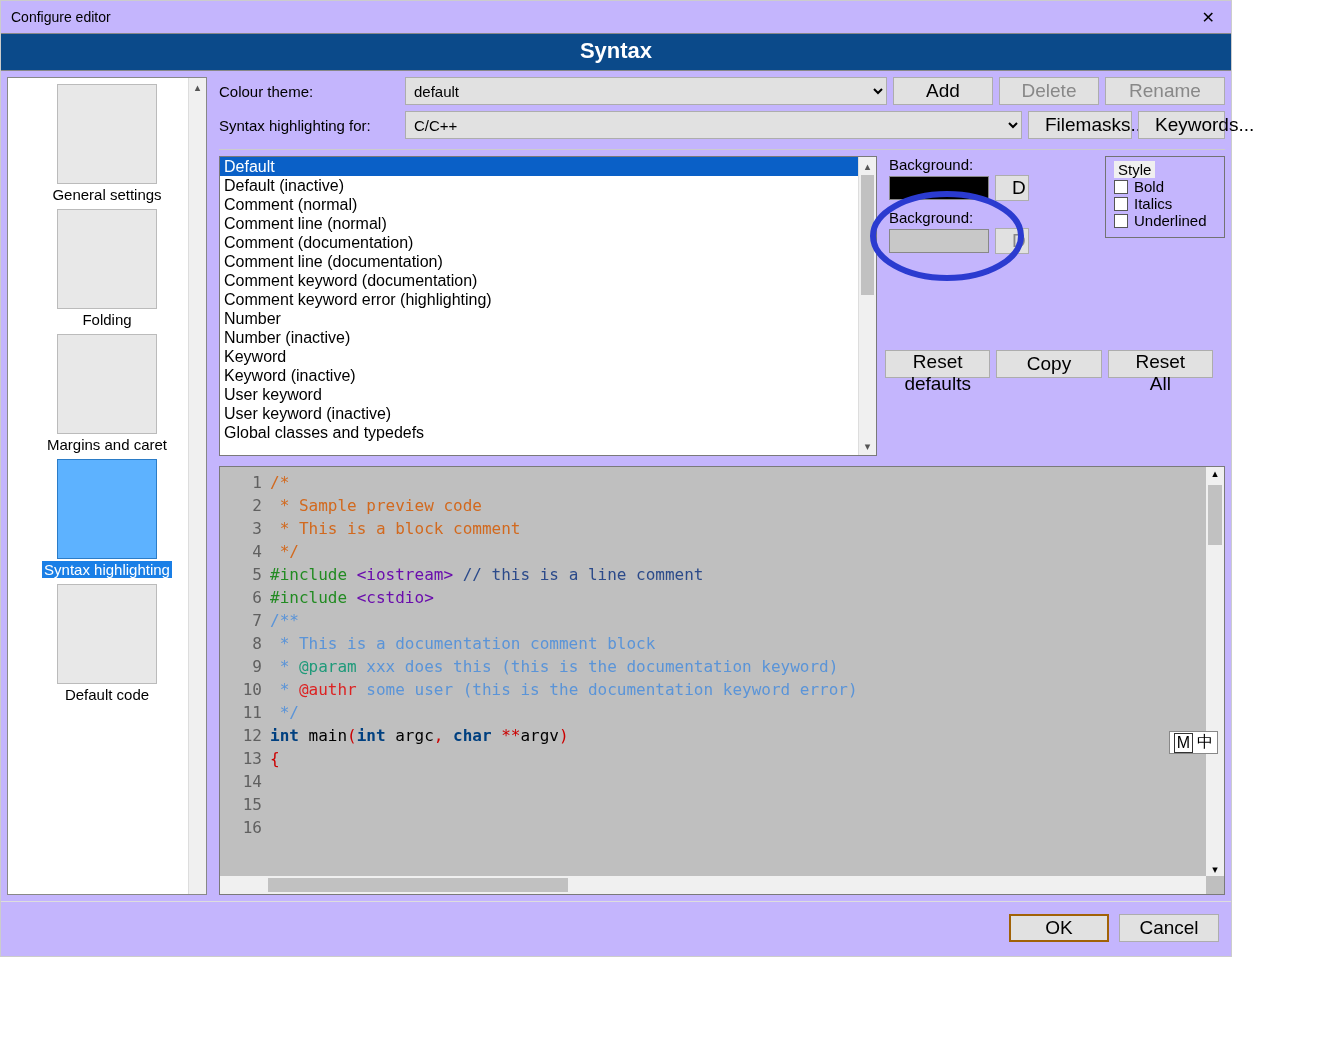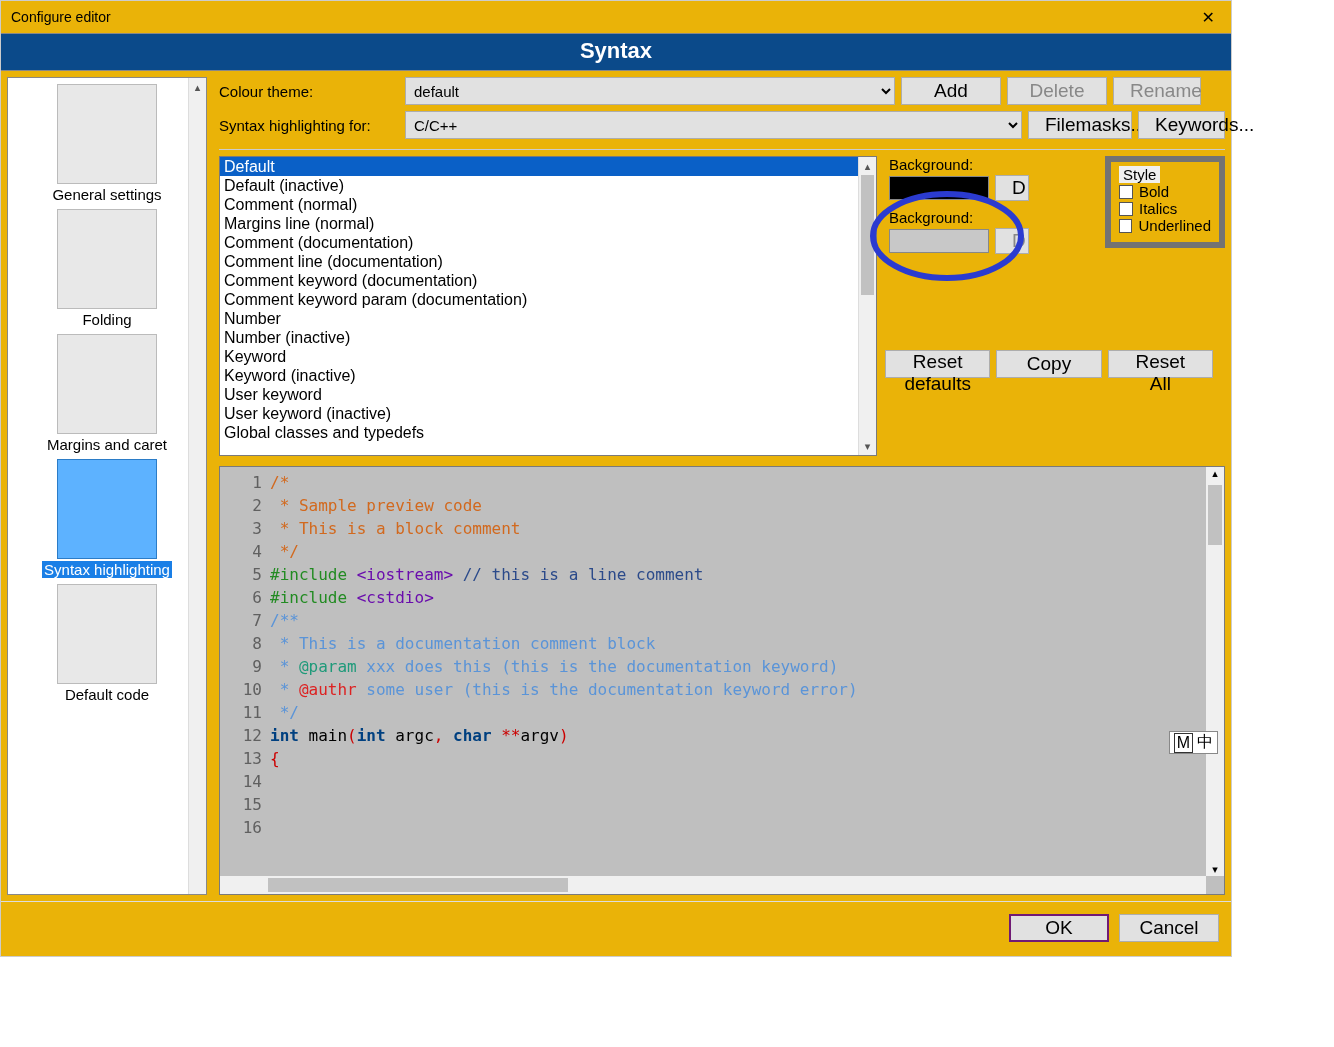--- a/index.html
+++ b/index.html
@@ -1,17 +1,17 @@
 <!DOCTYPE html>
 <html><head>
 <meta charset="utf-8">
 <style>
   * { box-sizing: border-box; }
   html, body { margin:0; padding:0; font-family: 'Segoe UI', Tahoma, sans-serif; font-size:15px; background:#fff; color:#000; }
-  .window { width:1232px; border:1px solid #ccc; background:#eab308; }
+  .window { width:1232px; border:1px solid #ccc; background:#c4b5fd; }
   .titlebar { display:flex; align-items:center; justify-content:space-between; height:32px; padding:0 10px; }
   .titlebar .title { font-size:14px; }
   .titlebar .close { font-size:16px; padding:0 6px; cursor:pointer; }
   .page-title { background:#0b4a8a; color:#fff; text-align:center; font-size:22px; font-weight:bold; padding:4px 0 6px 0; border:1px solid #888; border-left:none; border-right:none;}
   .body { display:flex; padding:6px 6px 6px 6px; height:830px; }
   
   .left { width:200px; border:1px solid #888; background:#fff; display:flex; flex-direction:column; flex-shrink:0; }
   .left-scroll { flex:1; overflow:hidden; position:relative; }
   .left-items { padding:2px 0; }
   .nav-item { text-align:center; padding:4px 4px 2px 4px; }
@@ -40,21 +40,21 @@
   .elemlist-sb .track { flex:1; background:#f0f0f0; position:relative; }
   .elemlist-sb .thumb { position:absolute; left:2px; right:2px; top:0; height:120px; background:#c1c1c1; }
 
   .props { width:340px; padding:0 4px; position:relative; }
   .props .lbl { font-size:15px; margin-bottom:2px; }
   .swatch-row { display:flex; align-items:center; gap:6px; margin-bottom:8px; }
   .swatch { width:100px; height:24px; border:1px solid #888; }
   .swatch.fg { background:#000; }
   .swatch.bg { background:#c8c8c8; }
   .dbtn { width:28px; height:26px; }
-  .style-box { border:6px solid #737373; padding:4px 8px 8px 8px; position:absolute; right:0; top:0; width:120px;}
+  .style-box { border:1px solid #737373; padding:4px 8px 8px 8px; position:absolute; right:0; top:0; width:120px;}
   .style-box .legend { font-size:15px; margin-top:-14px; background:#f0f0f0; padding:0 4px; display:inline-block; }
   .chk { display:flex; align-items:center; gap:6px; font-size:15px; margin-top:0;}
   .chkbox { width:14px; height:14px; border:1px solid #555; background:#fff; display:inline-block;}
   .annot { position:absolute; pointer-events:none; }
   .annot svg { overflow:visible; }
 
   .btnrow { display:flex; gap:6px; margin-top:8px; }
 
   
   .preview { flex:1; margin-top:10px; border:1px solid #7a7a7a; display:flex; position:relative; background:#bfbfbf; overflow:hidden;}
@@ -73,21 +73,21 @@
   .c-dkw { color:#1f9a7a; }
   .c-dkwe { color:#d22; }
   .c-kw { color:#004080; font-weight:bold; }
   .c-op { color:#c00; }
   .c-id { color:#000; }
   .c-brace { color:#c00; }
 
   
   .footer { display:flex; justify-content:flex-end; gap:10px; padding:12px 12px 14px 12px; border-top:1px solid #ddd;}
   .footer .btn { width:100px; }
-  .footer .btn.ok { border:2px solid #701a75; }
+  .footer .btn.ok { border:2px solid #a16207; }
 
   .ime { position:absolute; right:6px; bottom:140px; background:#fff; border:1px solid #888; padding:0 4px; font-size:16px; display:flex; align-items:center; gap:4px;}
 </style>
 </head>
 <body>
 
 <div class="window">
 
   <div class="titlebar">
     <span class="title">Configure editor</span>
@@ -127,45 +127,45 @@
 
     <div class="right">
 
       <div class="row">
         <label style="width:180px">Colour theme:</label>
         <select class="combo" style="flex:1;max-width:490px">
           <option>default</option>
         </select>
         <button class="btn" style="width:100px">Add</button>
         <button class="btn" style="width:100px" disabled="">Delete</button>
-        <button class="btn" style="width:88px" disabled="">Rename</button>
+        <button class="btn" style="width:120px" disabled="">Rename</button>
       </div>
 
       <div class="row">
         <label style="width:180px">Syntax highlighting for:</label>
         <select class="combo" style="flex:1">
           <option>C/C++</option>
         </select>
         <button class="btn" style="width:104px">Filemasks...</button>
         <button class="btn" style="width:87px">Keywords...</button>
       </div>
 
       <hr class="hr">
 
       <div class="mid">
         <div class="elemlist-wrap">
           <div class="elemlist" id="elem-list">
               <div class="item sel">Default</div>
               <div class="item">Default (inactive)</div>
               <div class="item">Comment (normal)</div>
-              <div class="item">Margins line (normal)</div>
+              <div class="item">Comment line (normal)</div>
               <div class="item">Comment (documentation)</div>
               <div class="item">Comment line (documentation)</div>
               <div class="item">Comment keyword (documentation)</div>
-              <div class="item">Comment keyword param (documentation)</div>
+              <div class="item">Comment keyword error (highlighting)</div>
               <div class="item">Number</div>
               <div class="item">Number (inactive)</div>
               <div class="item">Keyword</div>
               <div class="item">Keyword (inactive)</div>
               <div class="item">User keyword</div>
               <div class="item">User keyword (inactive)</div>
               <div class="item">Global classes and typedefs</div>
             </div>
           <div class="elemlist-sb">
             <div class="arrow">▴</div>

